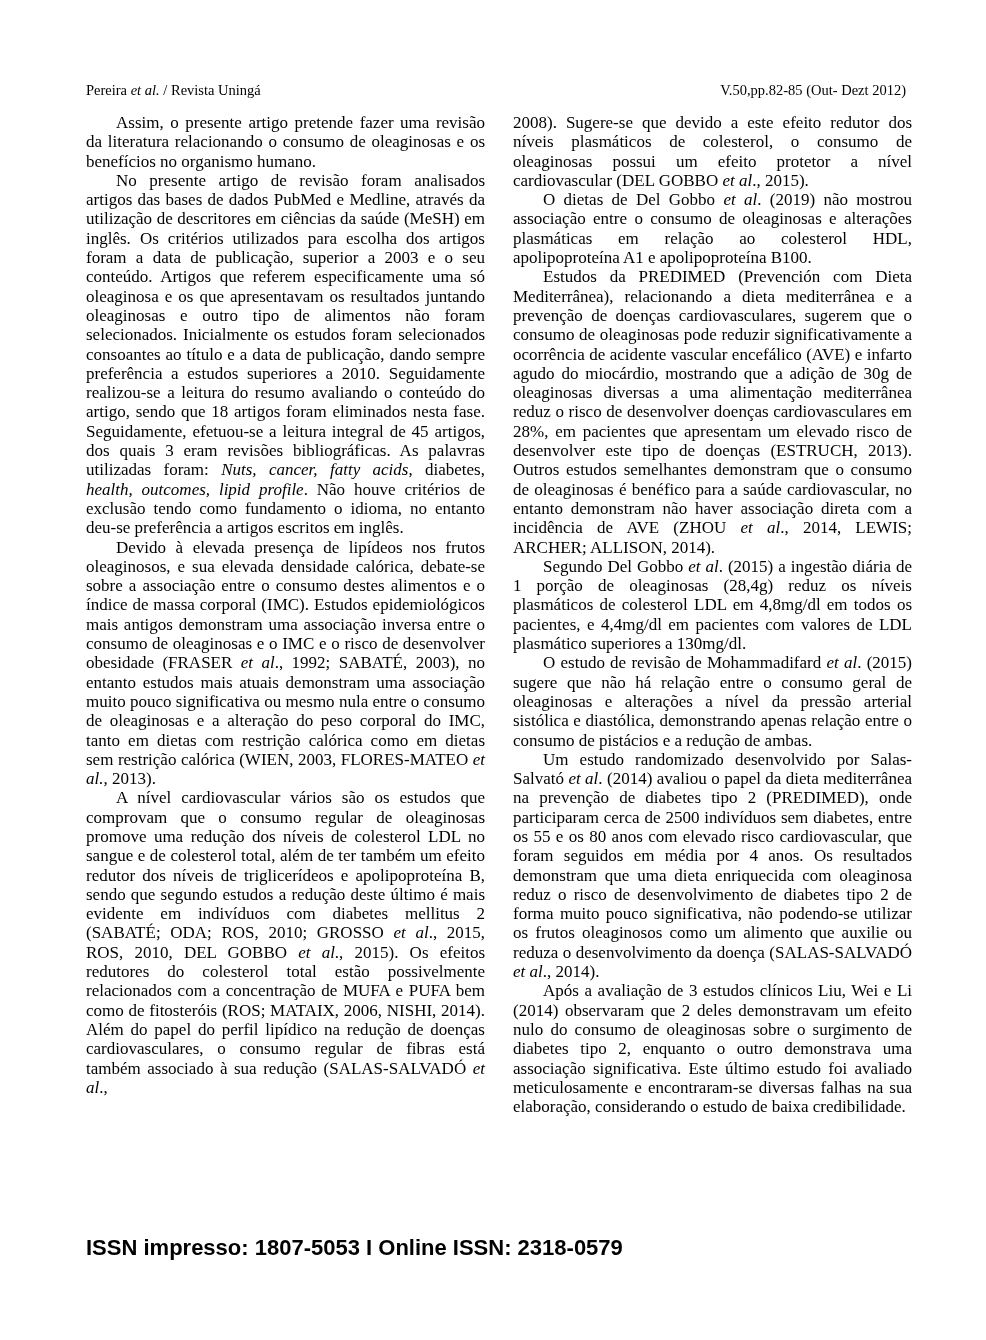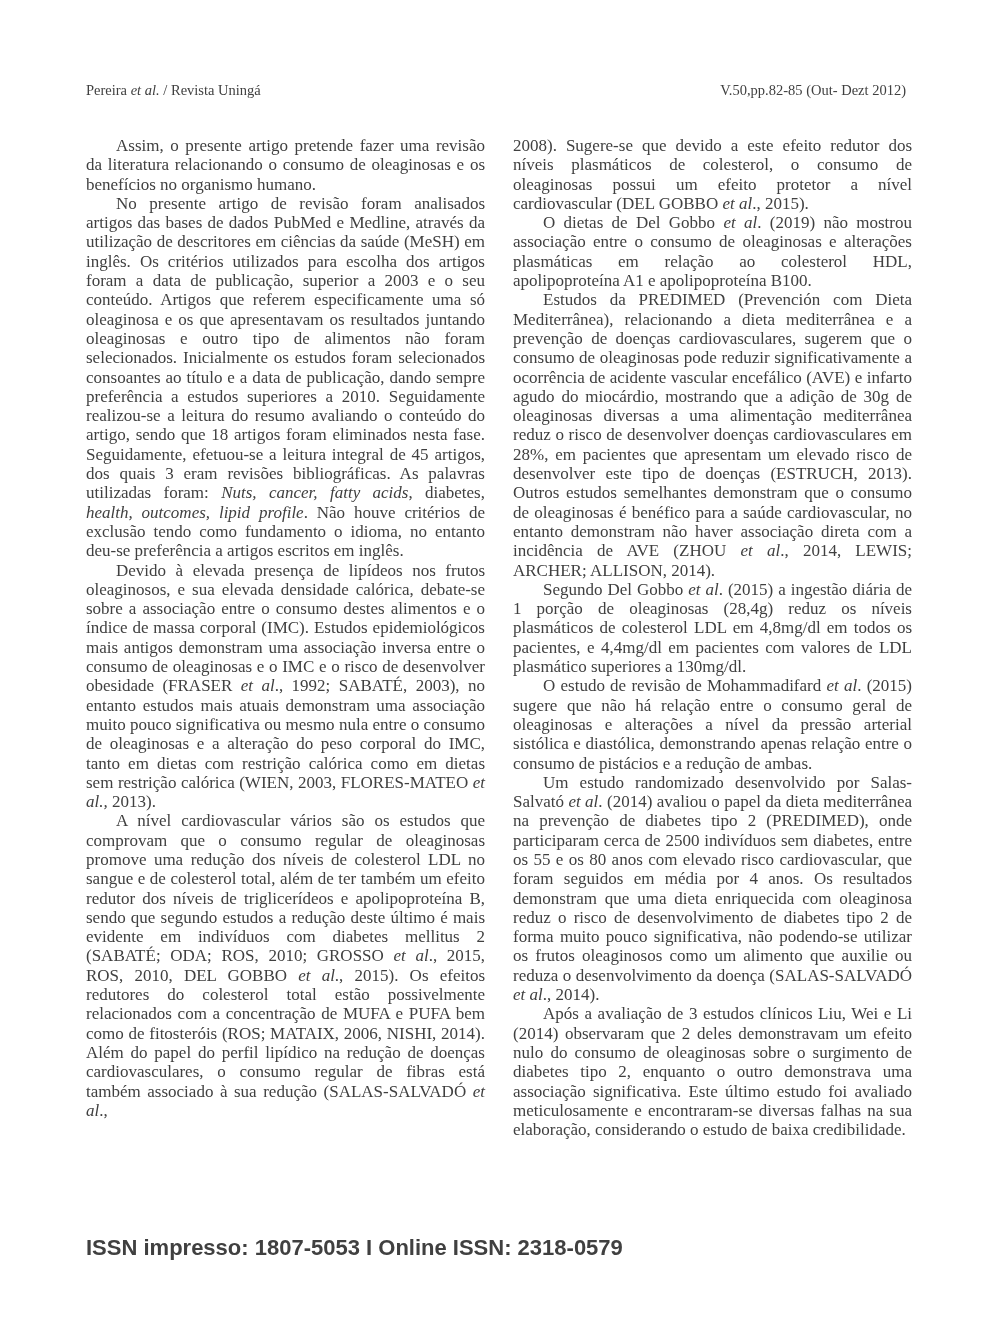--- a/index.html
+++ b/index.html
@@ -5,21 +5,21 @@
   html, body {
     margin: 0;
     padding: 0;
     background: #ffffff;
   }
   .page {
     position: relative;
     width: 986px;
     height: 1340px;
     background: #ffffff;
-    color: #404040;
+    color: #000000;
     font-family: "Liberation Serif", serif;
     overflow: hidden;
   }
   .running-header {
     position: absolute;
     top: 82px;
     left: 86px;
     width: 820px;
     display: flex;
     justify-content: space-between;
@@ -35,21 +35,20 @@
     display: flex;
     gap: 28px;
   }
   .col {
     width: 399px;
     font-size: 17px;
     line-height: 19.3px;
     text-align: justify;
     text-justify: inter-word;
     hyphens: auto;
-    margin-top: 23px;
   }
   .col p {
     margin: 0;
     text-indent: 30px;
   }
   .col p.noindent {
     text-indent: 0;
   }
   .col h2 {
     font-family: "Liberation Sans", sans-serif;

